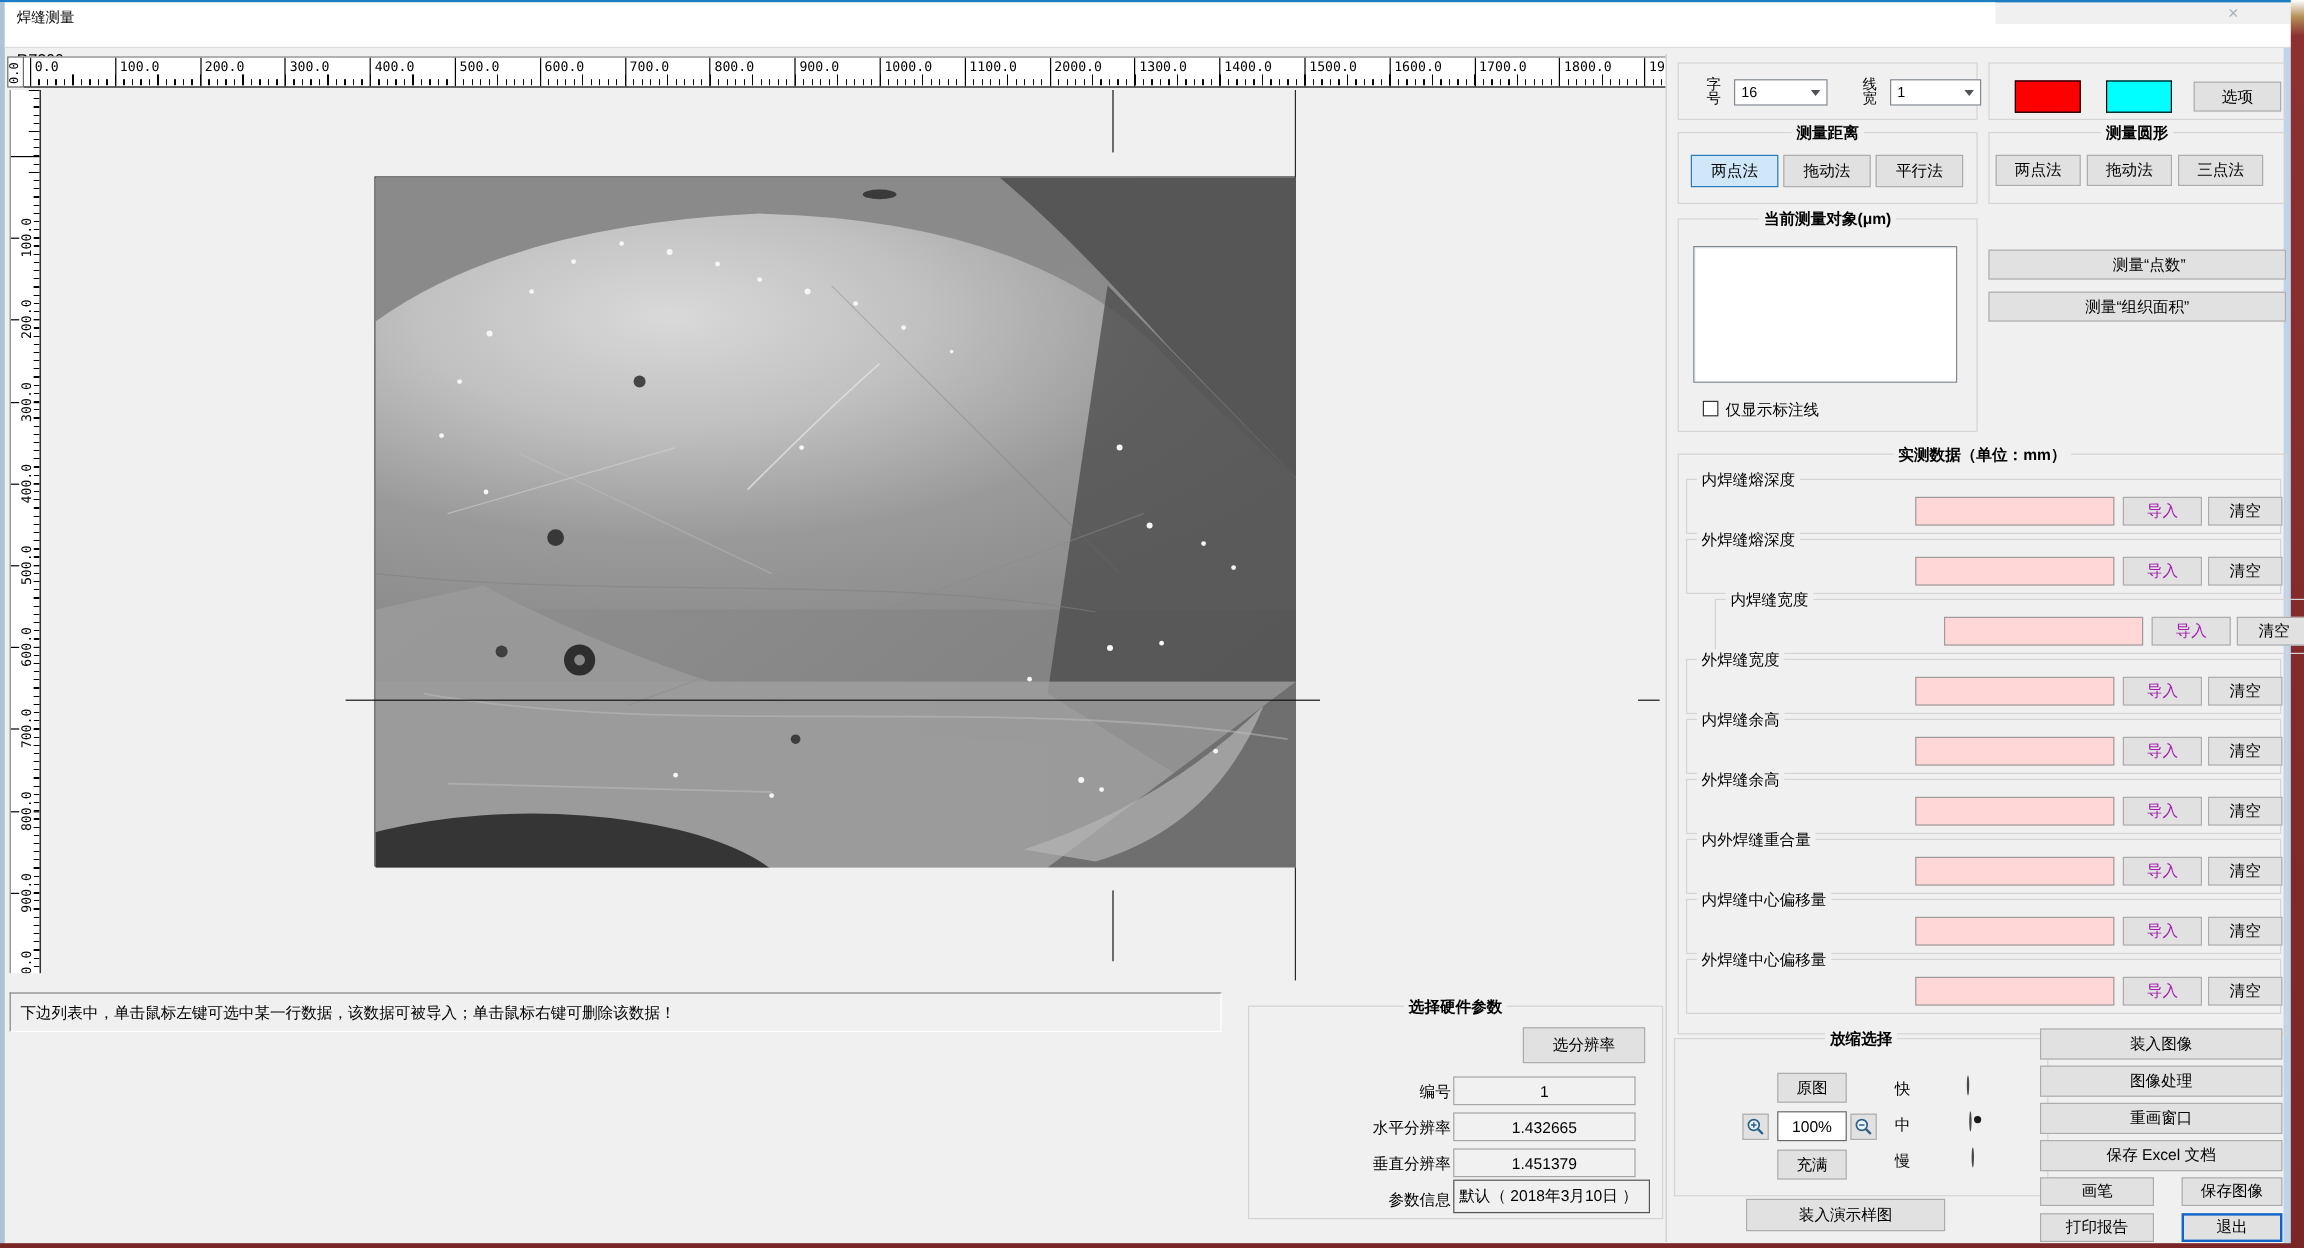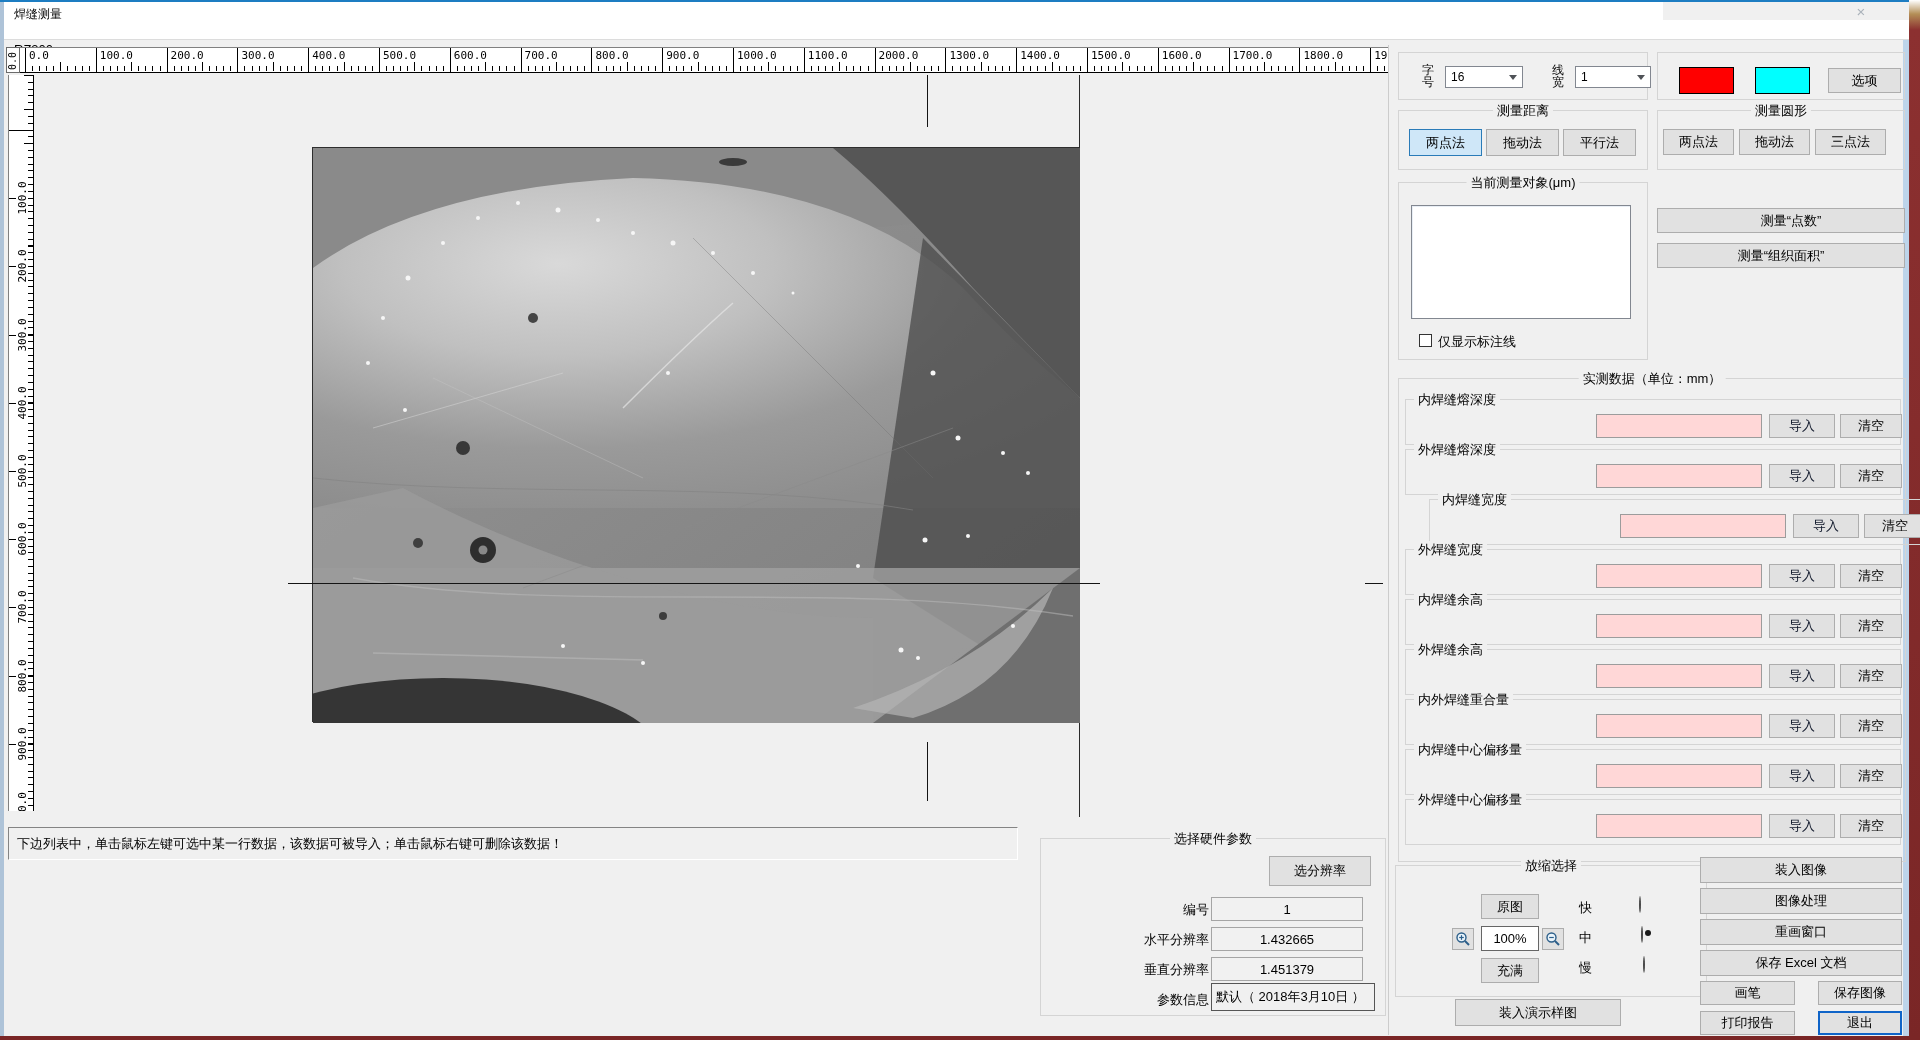--- a/index.html
+++ b/index.html
@@ -40,27 +40,27 @@
   .vlab{position:absolute;left:-9px;width:44px;height:12px;transform:rotate(-90deg);
         text-align:center;font:11px "DejaVu Sans Mono",monospace;background:#fff;}
   
   #page-vline{left:1079px;top:75px;width:1px;height:742px;background:#2a2a2a;}
   #canvas-divider{left:1388px;top:45px;width:1px;height:990px;background:#cccccc;}
   #photo{left:312px;top:147px;width:767px;height:575px;border:1px solid #2e2e2e;}
   .xline{background:#141414;z-index:5;}
   
   .grp{border:1px solid #d4d4d4;}
   .grp .lg{position:absolute;top:-9px;background:#f0f0f0;padding:0 4px;white-space:nowrap;font-size:13px;}
-  .lg-c{left:50%;transform:translateX(-50%);}
+  .lg-c{left:50%;transform:translateX(-50%);font-weight:bold;}
   .lg-l{left:8px;}
   
   .btn{background:#e1e1e1;border:1px solid #adadad;display:flex;align-items:center;justify-content:center;
        font-size:13px;cursor:default;white-space:nowrap;}
   .btn.active{background:#cfe7f8;border:1px solid #2a7bb8;}
-  .btn.disabled{color:#0f172a;}
+  .btn.disabled{color:#a21caf;}
   .btn.focus{border:2px solid #0f64c8;}
   .combo{background:#fff;border:1px solid #828790;display:flex;align-items:center;padding-left:5px;font-size:12px;}
   .chev{margin-left:auto;margin-right:5px;width:0;height:0;border:4px solid transparent;border-top:5px solid #4f5257;margin-top:4px;}
   .swatch{border:1px solid #000;}
   .listbox{background:#fff;border:1px solid #828790;box-shadow:inset 1px 1px 0 #e8eef5;}
   .checkbox{width:13px;height:13px;background:#fff;border:1px solid #333;display:inline-block;}
   .radio{width:14px;height:14px;background:#fff;border:1px solid #4a4a4a;border-radius:50%;position:relative;}
   .radio.sel::after{content:"";position:absolute;left:3px;top:3px;width:6px;height:6px;border-radius:50%;background:#1a1a1a;}
   .pinput{background:#ffd7d7;border:1px solid #9c9c9c;}
   .hwinput{background:#f1f1f1;border:1px solid #a5a5a5;display:flex;align-items:center;justify-content:center;font-size:13px;}

